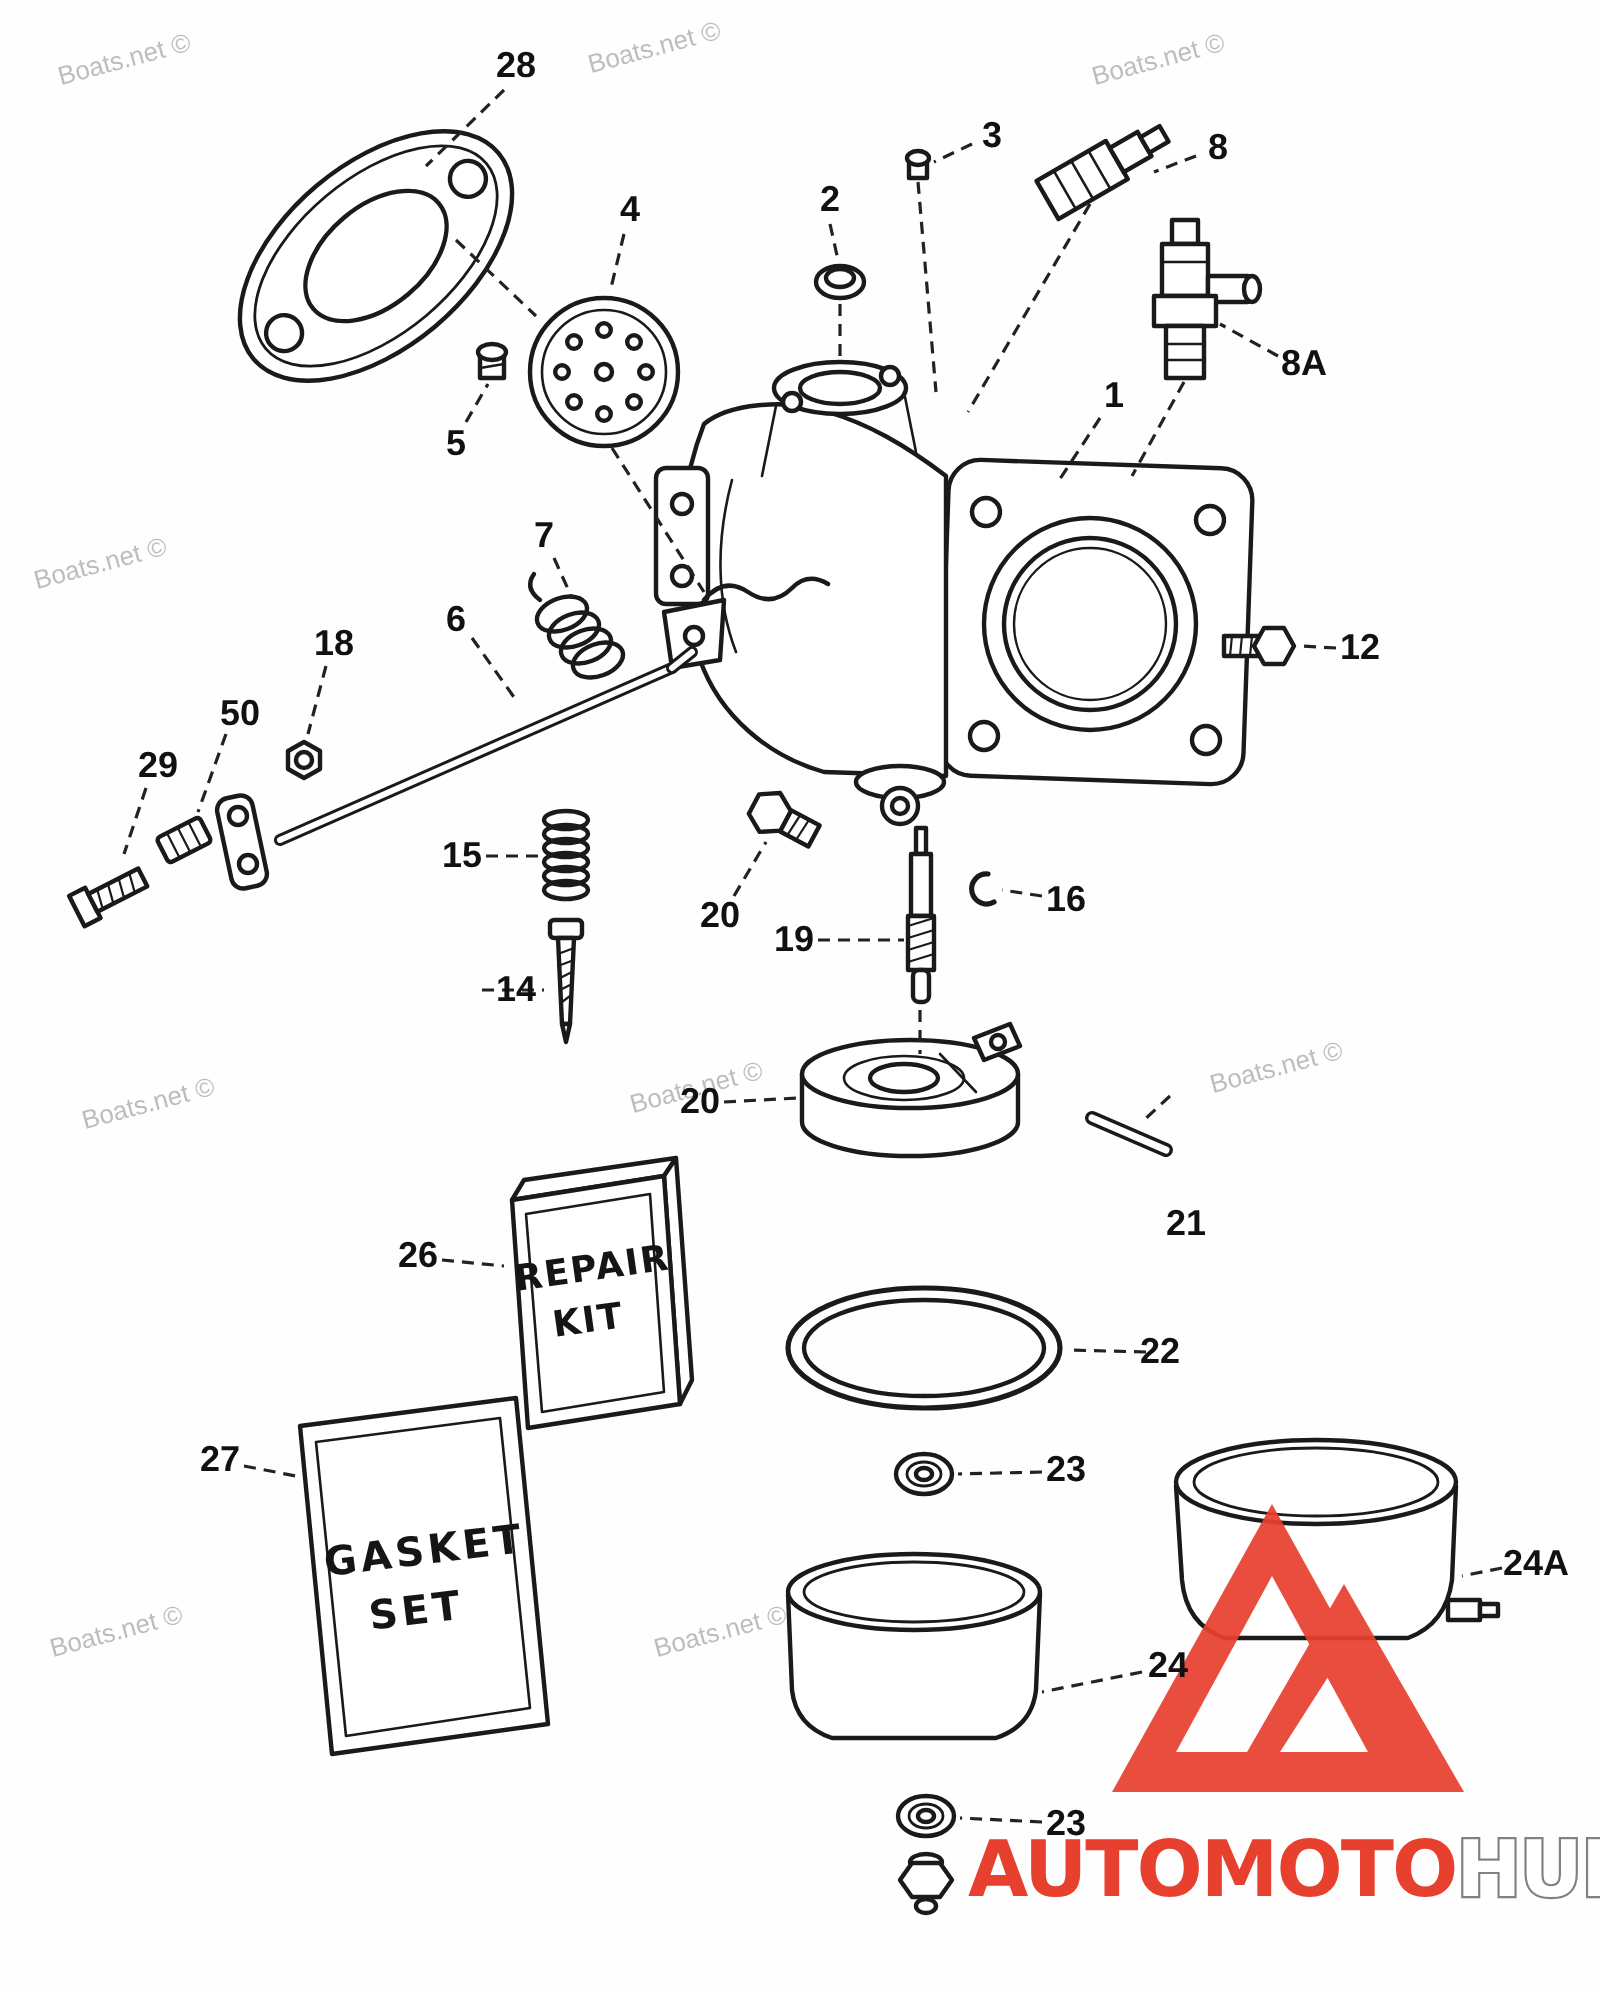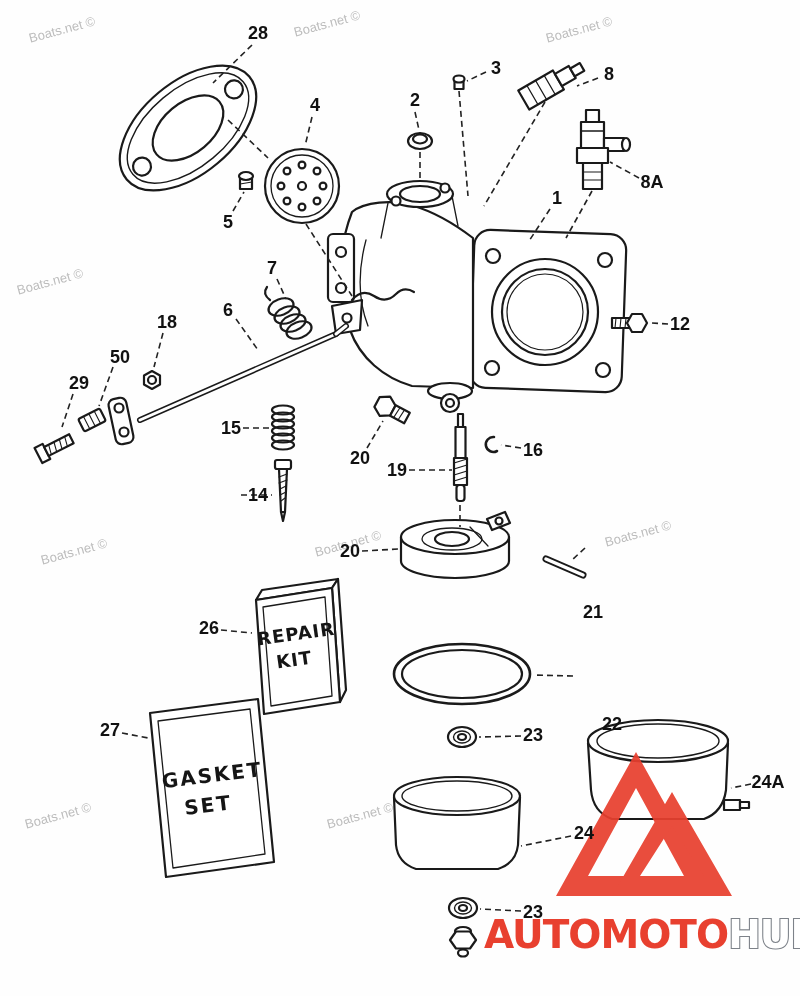--- a/index.html
+++ b/index.html
@@ -346,20 +346,20 @@
       <div class="callout" style="left: 120px; top: 357px;">50</div>
       <div class="callout" style="left: 79px; top: 383px;">29</div>
       <div class="callout" style="left: 231px; top: 428px;">15</div>
       <div class="callout" style="left: 360px; top: 458px;">20</div>
       <div class="callout" style="left: 533px; top: 450px; text-align: right;">16</div>
       <div class="callout" style="left: 397px; top: 470px;">19</div>
       <div class="callout" style="left: 229px; top: 495px; margin-left: 29px;">14</div>
       <div class="callout" style="left: 350px; top: 551px;">20</div>
       <div class="callout" style="left: 593px; top: 564px; margin-top: 48px;">21</div>
       <div class="callout" style="left: 209px; top: 628px;">26</div>
-      <div class="callout" style="left: 612px; top: 676px; margin-top: 48px;">22</div>
+      <div class="callout" style="left: 580px; top: 676px;">22</div>
       <div class="callout" style="left: 533px; top: 735px;">23</div>
       <div class="callout" style="left: 110px; top: 730px;">27</div>
       <div class="callout" style="left: 584px; top: 833px;">24</div>
       <div class="callout" style="left: 768px; top: 782px;">24A</div>
       <div class="callout" style="left: 533px; top: 912px;">23</div>
     </div>
 </div>
 
 </body></html>

